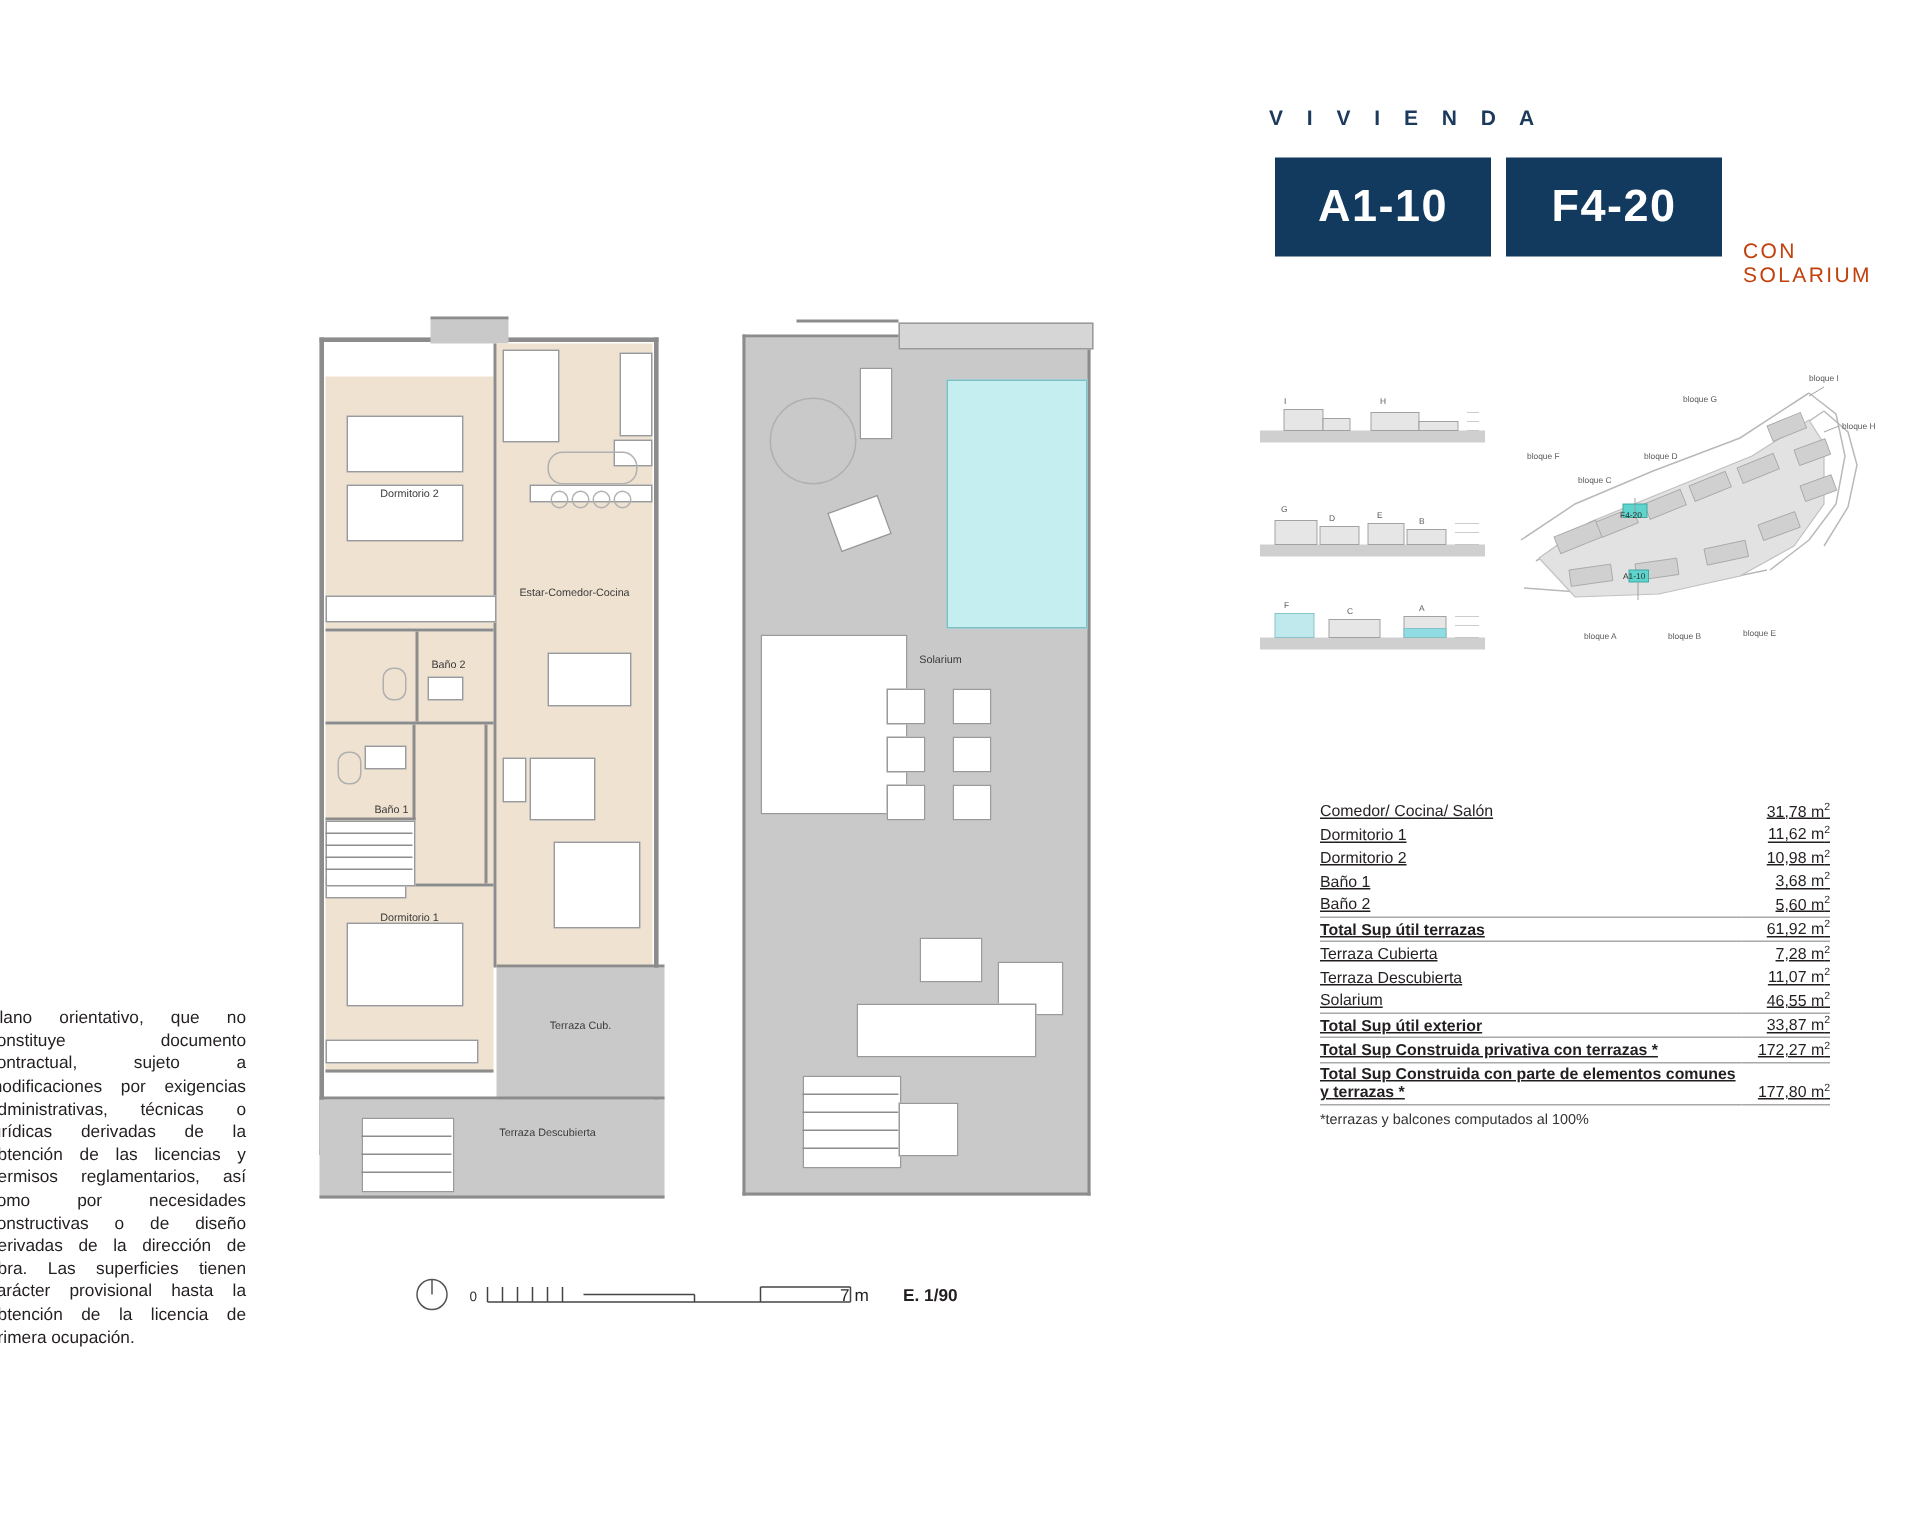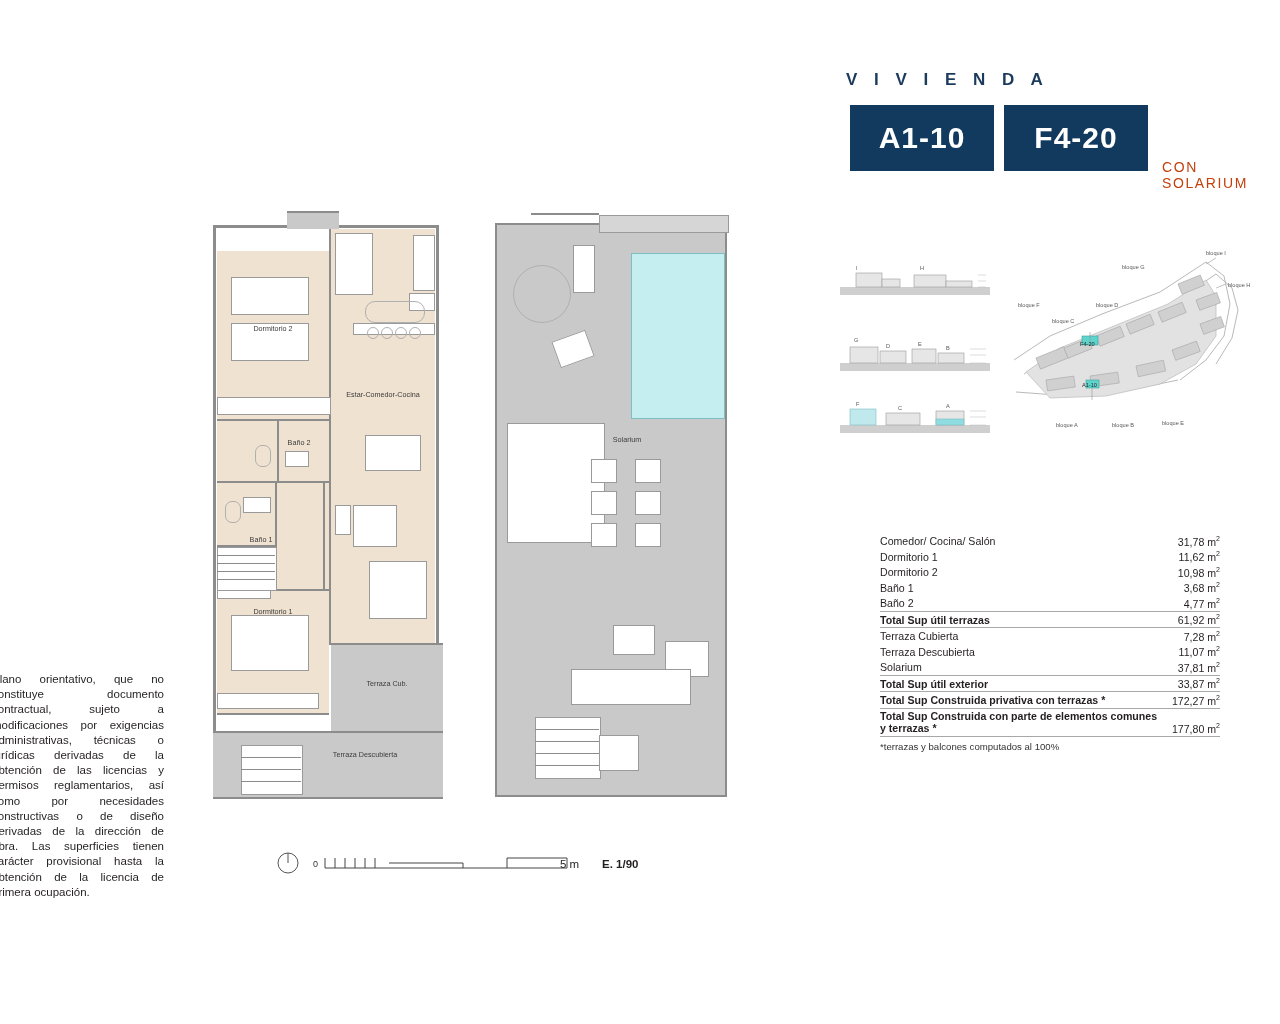--- a/index.html
+++ b/index.html
@@ -16,21 +16,21 @@
   
   #disclaimer{
     left:-8px;top:672px;width:172px;
     font-size:11.5px;line-height:15.2px;
     text-align:justify;color:#231f20;
   }
 
   
   #vivienda-label{
     left:846px;top:70px;
-    font-size:17px;letter-spacing:6px;font-weight:bold;color:#1b3a5c;
+    font-size:14px;letter-spacing:6px;font-weight:bold;color:#1b3a5c;
   }
   .code-box{
     background:#123a5e;color:#ffffff;
     display:flex;align-items:center;justify-content:center;
     font-size:30px;font-weight:bold;letter-spacing:1px;
   }
   #code-a{left:850px;top:105px;width:144px;height:66px;}
   #code-f{left:1004px;top:105px;width:144px;height:66px;}
   #con-solarium{
     left:1162px;top:159px;font-size:14px;letter-spacing:1.6px;color:#c2410c;
@@ -59,21 +59,21 @@
   #elevations{left:840px;top:255px;width:150px;height:180px;}
   #siteplan{left:1010px;top:240px;width:235px;height:195px;}
   .tiny{position:absolute;font-size:5.6px;color:#5a5a5a;white-space:nowrap;}
   .tinyb{position:absolute;font-size:5.6px;color:#2a2a2a;white-space:nowrap;}
 
   
   #areas{
     left:880px;top:533px;width:340px;
     font-size:10.6px;color:#231f20;
   }
-  #areas table{border-collapse:collapse;width:100%;}
+  #areas table{border-collapse:collapse;width:100%;text-decoration:underline;}
   #areas td{padding:1.5px 0;vertical-align:bottom;}
   #areas td.val{text-align:right;white-space:nowrap;}
   .rule{border-bottom:1px solid #a8a8a8;}
   .bold{font-weight:bold;}
   .gap td{padding-top:9px;}
   .note{font-size:9.6px;color:#333;padding-top:4px;}
   sup{font-size:7px;}
 </style>
 </head>
 <body>
@@ -222,21 +222,21 @@
       <line x1="98" y1="8" x2="98" y2="18"></line>
       <line x1="48" y1="18" x2="290" y2="18"></line>
       <line x1="112" y1="13" x2="186" y2="13"></line>
       <line x1="186" y1="13" x2="186" y2="18"></line>
       <line x1="230" y1="8" x2="230" y2="18"></line>
       <line x1="230" y1="8" x2="290" y2="8"></line>
       <line x1="290" y1="8" x2="290" y2="18"></line>
     </g>
   </svg>
 </div>
-<div class="abs" id="scale-text">5 m</div>
+<div class="abs" id="scale-text">7 m</div>
 <div class="abs" id="scale-e">E. 1/90</div>
 
 <div class="abs" id="elevations">
   <svg width="150" height="180" viewBox="0 0 150 180">
 
     <rect x="0" y="32" width="150" height="8" fill="#cfcfcf"></rect>
     <rect x="16" y="18" width="26" height="14" fill="#e6e6e6" stroke="#9a9a9a" stroke-width="0.6"></rect>
     <rect x="42" y="24" width="18" height="8" fill="#e6e6e6" stroke="#9a9a9a" stroke-width="0.6"></rect>
     <rect x="74" y="20" width="32" height="12" fill="#e6e6e6" stroke="#9a9a9a" stroke-width="0.6"></rect>
     <rect x="106" y="26" width="26" height="6" fill="#e6e6e6" stroke="#9a9a9a" stroke-width="0.6"></rect>
@@ -344,38 +344,38 @@
     <tr>
       <td>Dormitorio 2</td>
       <td class="val"><span>10,98 m</span><sup>2</sup></td>
     </tr>
     <tr>
       <td>Baño 1</td>
       <td class="val"><span>3,68 m</span><sup>2</sup></td>
     </tr>
     <tr class="rule">
       <td class="rule">Baño 2</td>
-      <td class="val rule"><span>4,77 m</span><sup>2</sup></td>
+      <td class="val rule"><span>5,60 m</span><sup>2</sup></td>
     </tr>
     <tr>
       <td class="bold rule">Total Sup útil terrazas</td>
       <td class="val rule"><span>61,92 m</span><sup>2</sup></td>
     </tr>
 
     <tr class="gap">
       <td>Terraza Cubierta</td>
       <td class="val"><span>7,28 m</span><sup>2</sup></td>
     </tr>
     <tr>
       <td>Terraza Descubierta</td>
       <td class="val"><span>11,07 m</span><sup>2</sup></td>
     </tr>
     <tr>
       <td class="rule">Solarium</td>
-      <td class="val rule"><span>37,81 m</span><sup>2</sup></td>
+      <td class="val rule"><span>46,55 m</span><sup>2</sup></td>
     </tr>
     <tr>
       <td class="bold rule">Total Sup útil exterior</td>
       <td class="val rule"><span>33,87 m</span><sup>2</sup></td>
     </tr>
 
     <tr class="gap">
       <td class="bold rule">Total Sup Construida privativa con terrazas *</td>
       <td class="val rule"><span>172,27 m</span><sup>2</sup></td>
     </tr>

